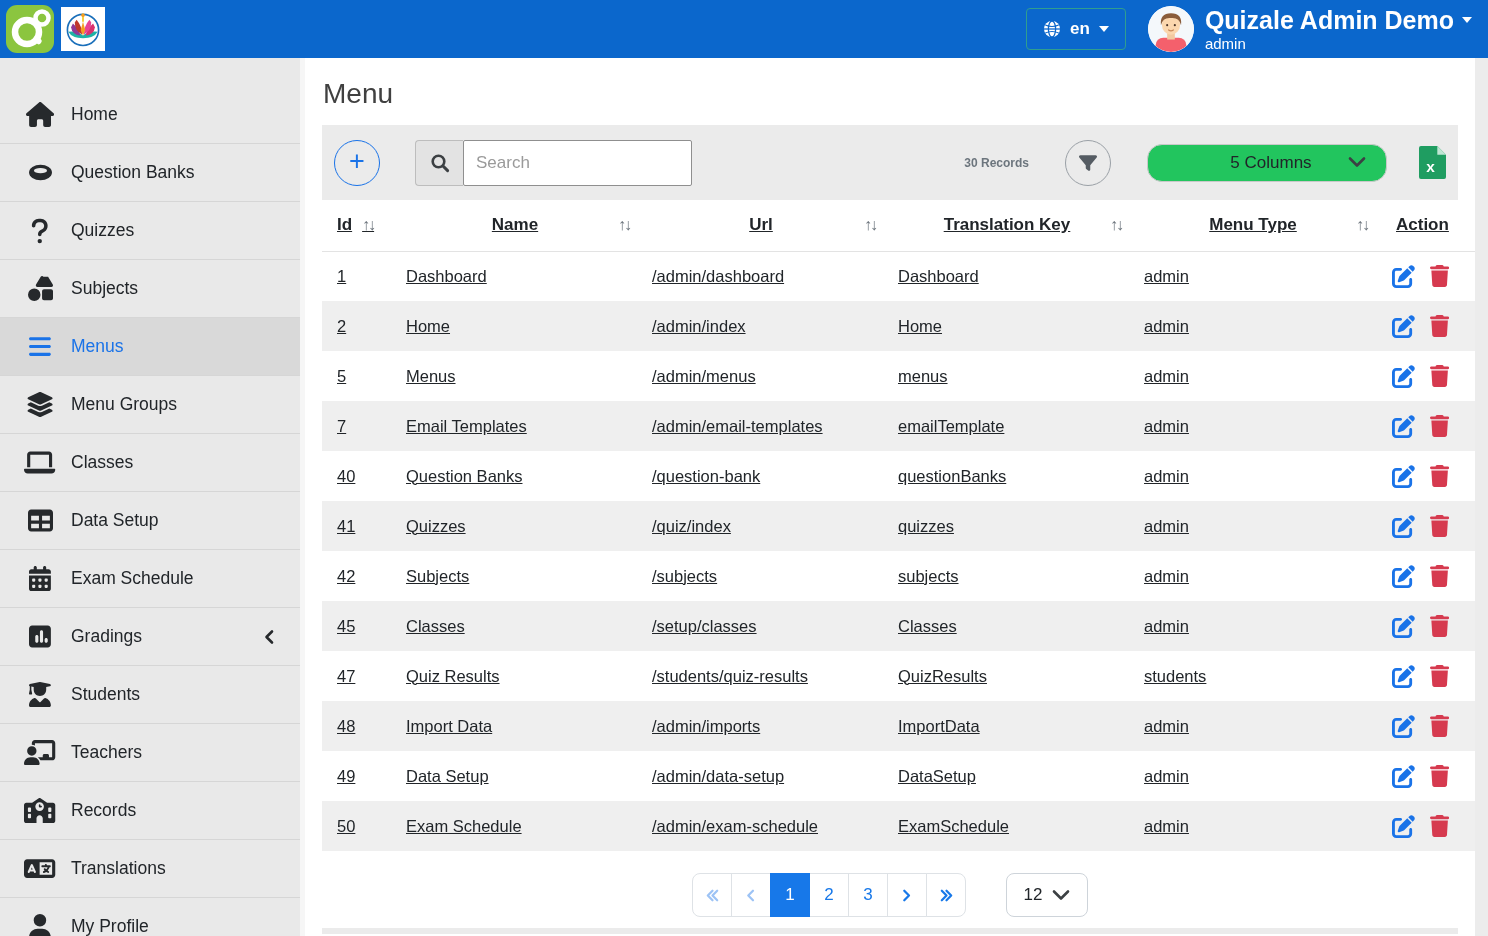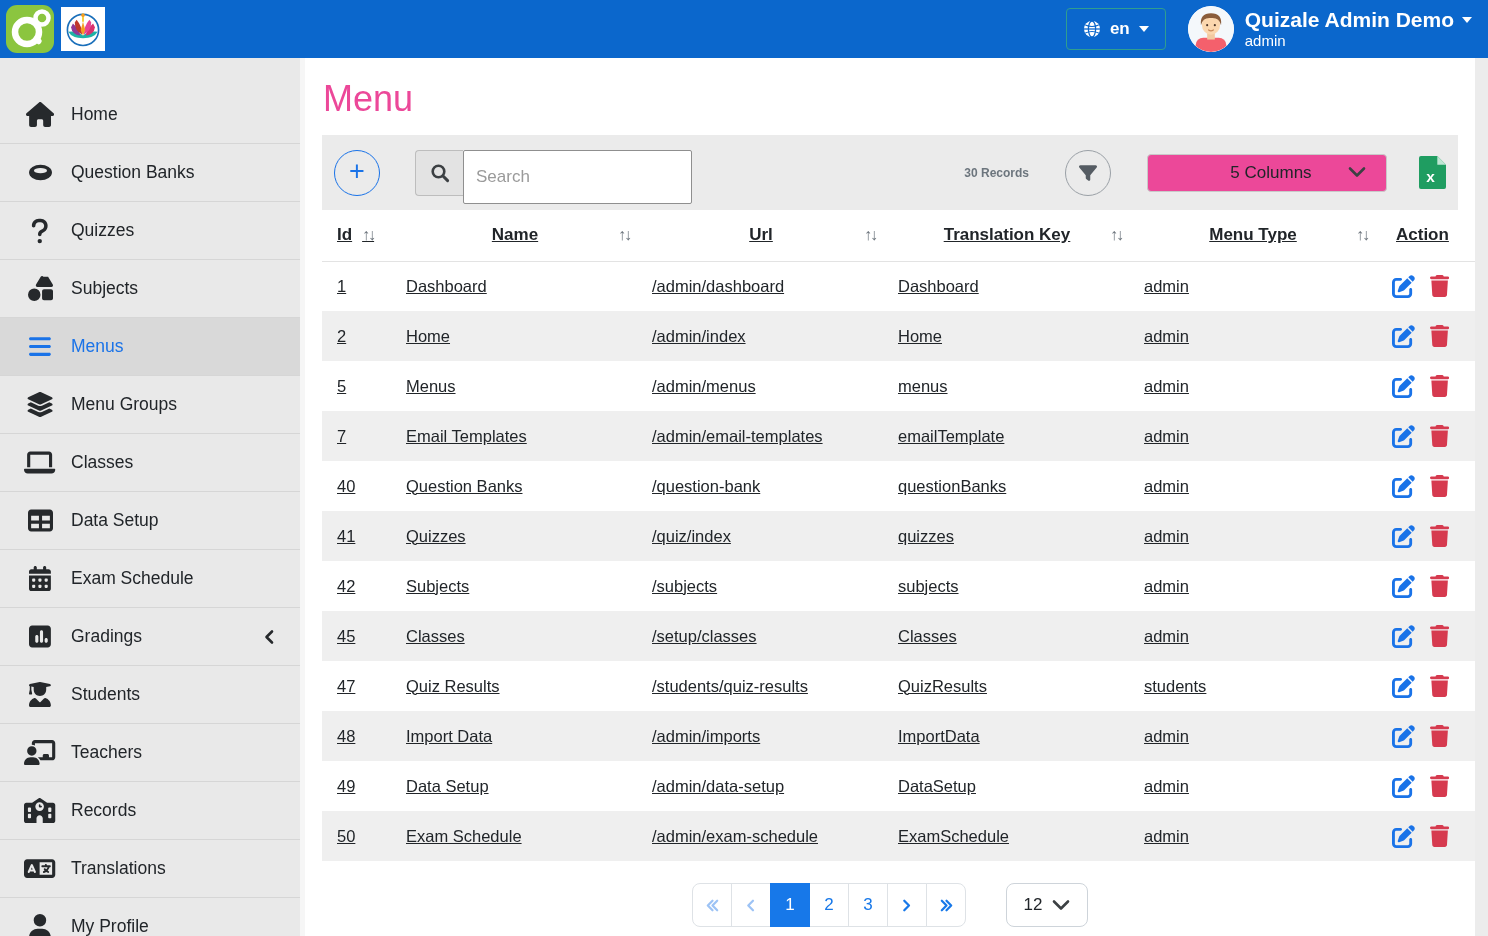--- a/index.html
+++ b/index.html
@@ -15,21 +15,21 @@
   .lang-btn { margin-left:auto; height:42px; border:1px solid #2f9e8f; border-radius:4px;
     background:transparent; display:flex; align-items:center; gap:9px; padding:0 16px;
     color:#fff; cursor:pointer; }
   .lang-btn .code { font-size:17px; font-weight:bold; }
   .caret-down { width:0; height:0; border-left:5px solid transparent;
     border-right:5px solid transparent; border-top:6px solid #fff; }
   .userbox { display:flex; align-items:center; margin-left:22px; gap:11px; padding-right:6px; }
   .avatar { width:46px; height:46px; border-radius:50%; overflow:hidden; background:#fff; flex:0 0 auto; }
   .user-text { color:#fff; line-height:1.15; }
   .user-name-row { display:flex; align-items:center; gap:8px; }
-  .user-name { font-size:21px; font-weight:bold; }
+  .user-name { font-size:25px; font-weight:bold; }
   .user-role { font-size:15px; }
 
   
   .layout { flex:1; display:flex; overflow:hidden; position:relative; }
   .scroll-strip { position:absolute; right:0; top:0; bottom:0; width:13px; background:#ececec; }
 
   
   .sidebar { width:305px; background:#e9e9e9; flex:0 0 auto; padding-top:28px;
     position:relative; overflow:hidden; }
   .sidebar::after { content:""; position:absolute; top:0; right:0; bottom:0; width:5px; background:#f6f6f6; }
@@ -41,40 +41,40 @@
   .side-item .label { margin-left:15px; font-size:17.5px; color:#212529; }
   .side-item.active { background:#d9d9d9; }
   .side-item.active .icon { color:#1a73e8; }
   .side-item.active .label { color:#1a73e8; }
   .side-chevron { margin-left:auto; margin-right:30px; color:#26292c; display:flex; }
   .side-chevron svg { height:16px; }
 
   
   .main { flex:1; background:#fff; display:flex; flex-direction:column;
     padding:0 30px 0 17px; overflow:hidden; }
-  .page-title { font-size:36px; font-weight:500; color:#ec4899; margin:20px 0 0 1px; }
+  .page-title { font-size:28px; font-weight:500; color:#404040; margin:20px 0 0 1px; }
 
   .toolbar { margin-top:15px; background:#ebebeb; height:75px; display:flex;
     align-items:center; padding:0 12px; flex:0 0 auto; }
   .add-btn { width:46px; height:46px; border-radius:50%; border:1.5px solid #1a73e8;
     background:transparent; color:#1a73e8; font-size:27px; line-height:1; cursor:pointer;
     display:flex; align-items:center; justify-content:center; padding-bottom:3px; }
   .search-group { display:flex; margin-left:35px; height:46px; }
   .search-icon-box { width:48px; background:#e3e3e3; border:1px solid #bdbdbd; border-right:none;
     border-radius:4px 0 0 4px; display:flex; align-items:center; justify-content:center; color:#3c4043; }
-  .search-input { width:229px; height:54px; border:1px solid #8f8f8f; border-radius:2px;
+  .search-input { width:229px; height:46px; border:1px solid #8f8f8f; border-radius:2px;
     font-size:17px; padding:0 12px; color:#212529; font-family:"Liberation Sans",sans-serif; }
   .search-input::placeholder { color:#9a9a9a; }
   .records { margin-left:auto; font-size:12px; font-weight:bold; color:#6c757d; }
   .filter-btn { width:46px; height:46px; border-radius:50%; border:1px solid #9aa0a6;
     background:transparent; margin-left:36px; display:flex; align-items:center;
     justify-content:center; color:#555c63; cursor:pointer; }
   .filter-btn svg { height:18px; fill:currentColor; }
-  .columns-select { margin-left:36px; width:240px; height:38px; background:#ec4899;
-    border:1px solid #c9c9c9; border-radius:4px; display:flex; align-items:center;
+  .columns-select { margin-left:36px; width:240px; height:38px; background:#22c55e;
+    border:1px solid #c9c9c9; border-radius:15px; display:flex; align-items:center;
     padding:0 20px; font-size:17px; color:#212529; cursor:pointer; }
   .columns-select .val { flex:1; text-align:center; padding-left:26px; }
   .chev-dark { color:#3c4043; display:flex; }
   .chev-dark svg { height:13px; }
   .excel-btn { margin-left:32px; background:none; border:none; cursor:pointer; display:flex; }
 
   
   table { border-collapse:collapse; width:100%; table-layout:fixed; flex:0 0 auto;text-decoration:underline; }
   col.c-id{width:70px} col.c-name,col.c-url,col.c-tkey,col.c-mtype{width:246px} col.c-action{width:99px}
   thead th { height:51px; font-size:17px; font-weight:bold; color:#212529; position:relative;

